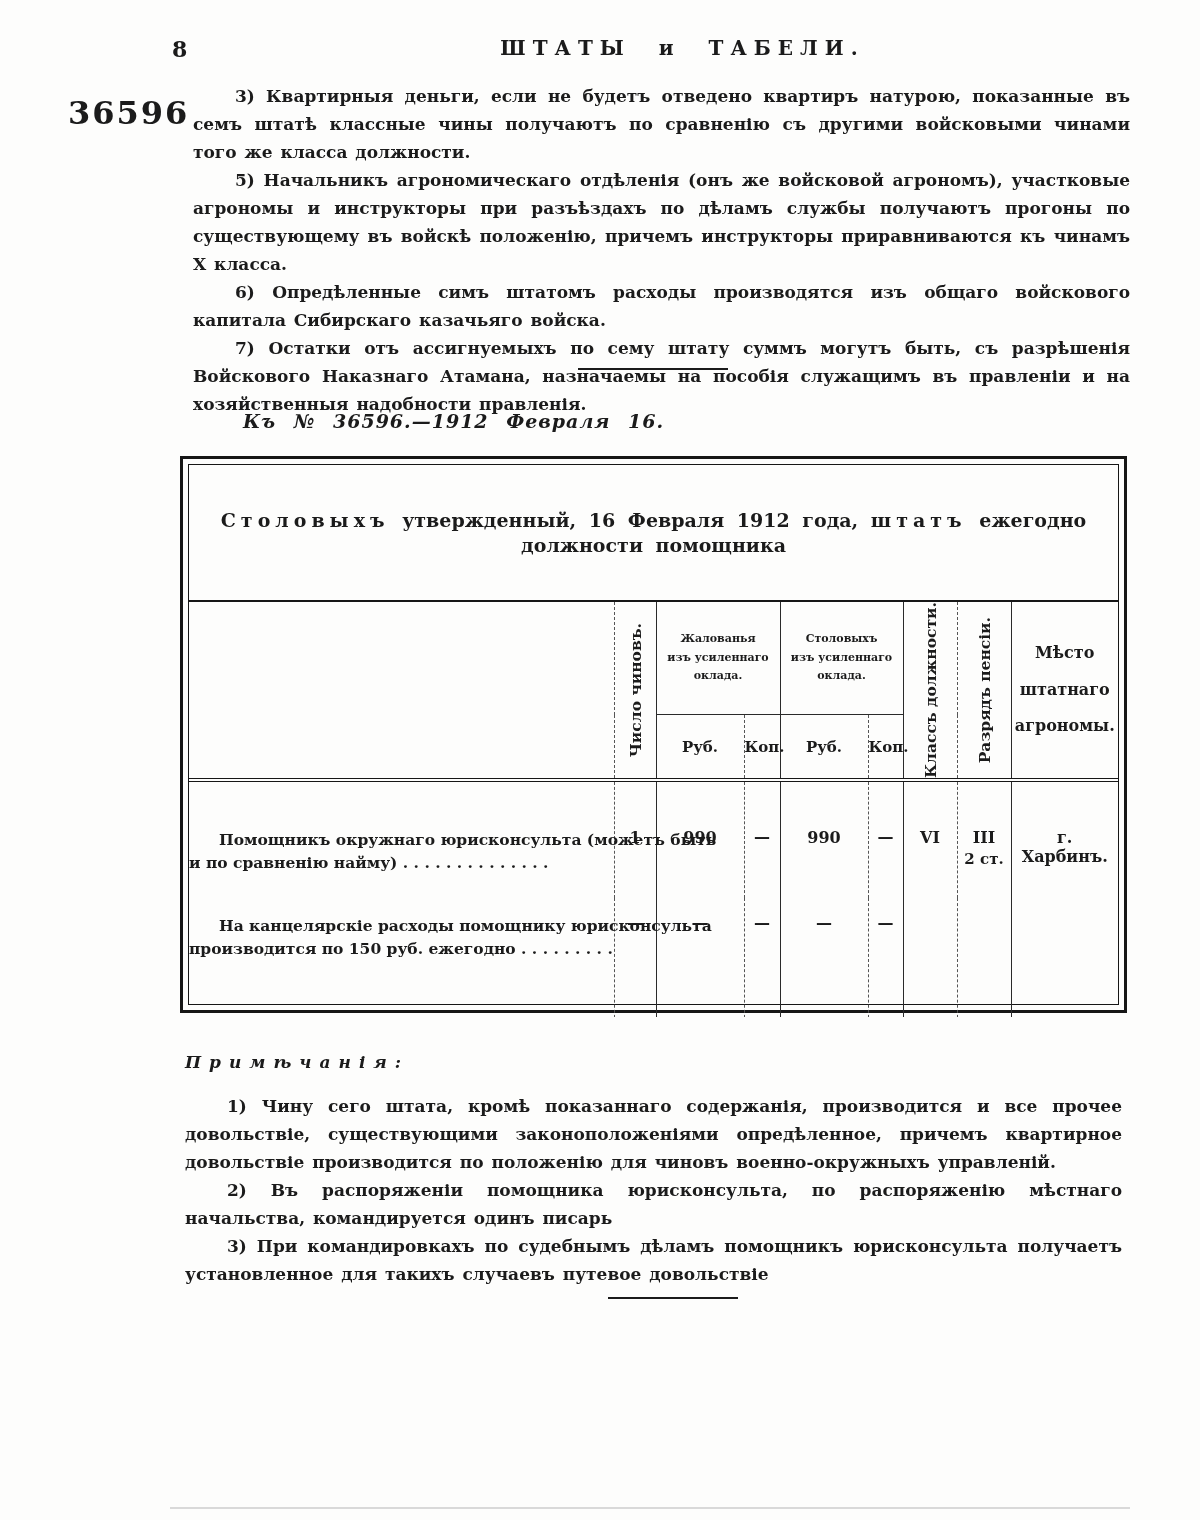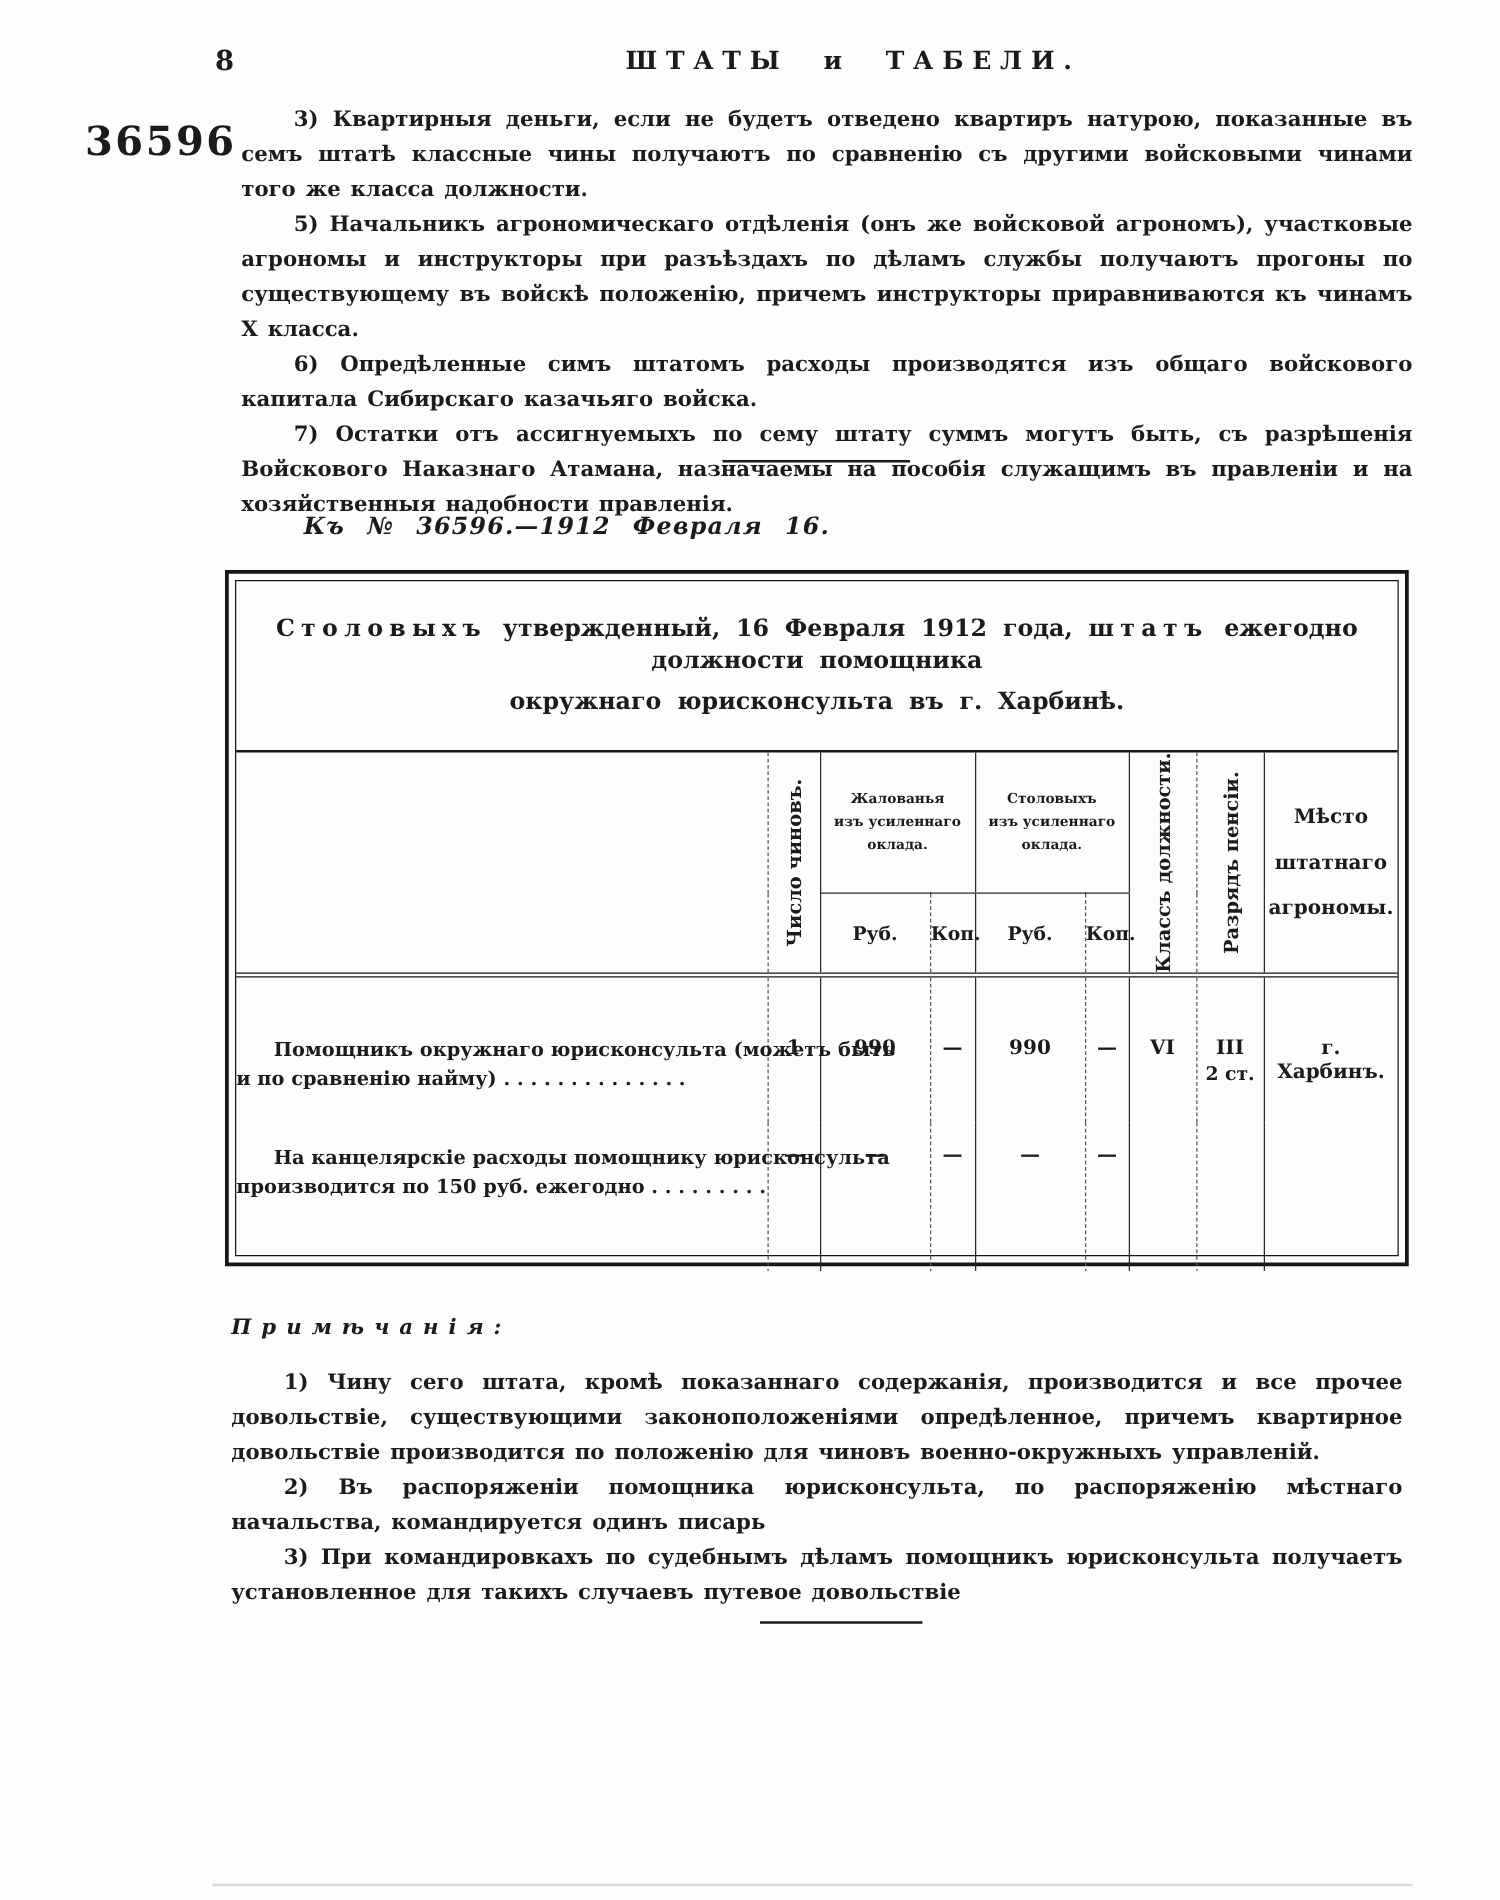--- a/index.html
+++ b/index.html
@@ -92,21 +92,20 @@
   <div class="table-frame">
     <div class="table-inner">
 
       <div class="tbl-title">
         <div class="t-line">
           <span class="sp">Столовыхъ</span>
           <span>утвержденный, 16 Февраля 1912 года,</span>
           <span class="sp">штатъ</span>
           <span>ежегодно должности помощника</span>
         </div>
-        <div class="t-line">окружнаго юрисконсульта въ г. Харбинѣ.</div>
       </div>
 
       <table class="staff">
         <colgroup>
           <col style="width:425px">
             <col style="width:42px">
             <col style="width:88px">
             <col style="width:36px">
           <col style="width:88px">
             <col style="width:35px">

